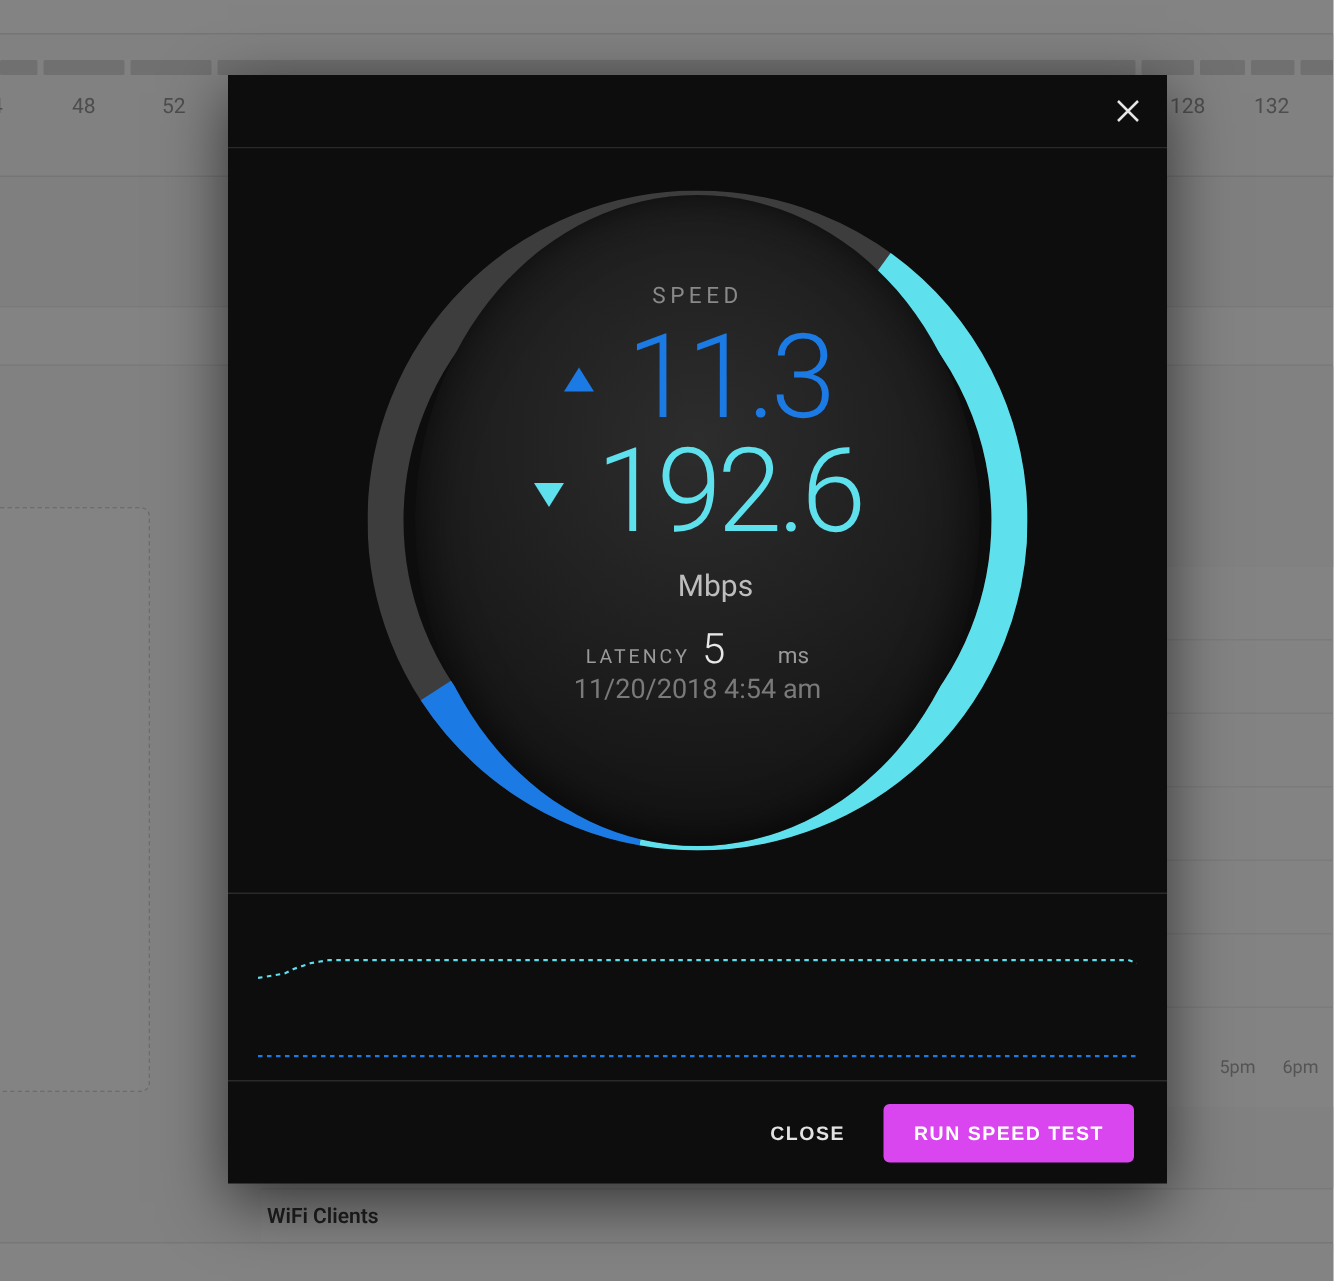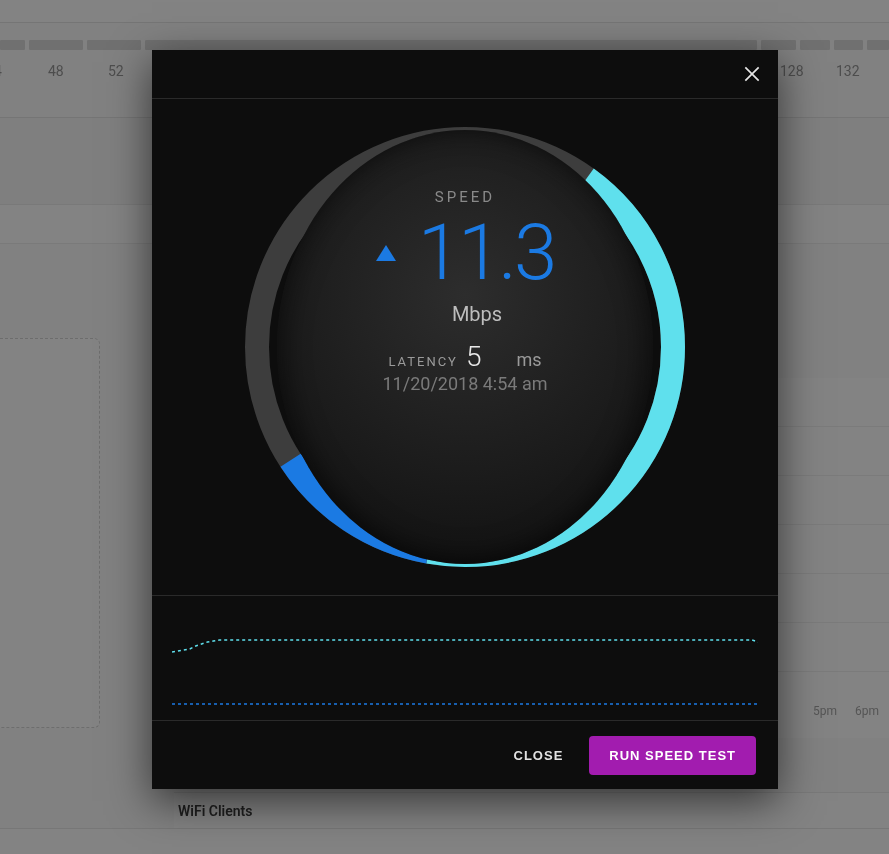--- a/index.html
+++ b/index.html
@@ -240,21 +240,21 @@
     color: #9a9a9a;
     font-size: 13px;
     justify-content: center;
   }
   .lat-row .lat-label { letter-spacing: 2px; }
   .lat-row .lat-val {
     color: #e8e8e8;
     font-size: 28px;
     font-weight: 300;
   }
-  .lat-row .lat-unit { font-size: 18px; margin-left: 27px; }
+  .lat-row .lat-unit { font-size: 15px; margin-left: 27px; }
 
   .timestamp {
     margin-top: 0;
     font-size: 18px;
     color: #7a7a7a;
   }
 
   .spark-section {
     height: 125px;
     border-bottom: 1px solid #2a2a2a;
@@ -276,21 +276,21 @@
     background: none;
     border: none;
     color: #e2e2e2;
     font-size: 13px;
     font-weight: 700;
     letter-spacing: 1px;
     cursor: pointer;
     padding: 10px 4px;
   }
   .btn-run {
-    background: #a21caf;
+    background: #d946ef;
     color: #fff;
     border: none;
     border-radius: 4px;
     font-size: 13px;
     font-weight: 700;
     letter-spacing: 1px;
     padding: 12px 20px;
     cursor: pointer;
   }
 </style>
@@ -359,20 +359,24 @@
         <circle cx="220" cy="220" r="208" fill="none" stroke="#1b7ae3" stroke-width="24" stroke-dasharray="170 1306" stroke-dashoffset="-690" transform="rotate(-90 220 220)"></circle>
       </svg>
       <div class="gauge-face">
         <div class="speed-label">SPEED</div>
 
         <div class="speed-row">
           <div class="arrow up"></div>
           <div class="num-upload">11.3</div>
         </div>
 
+        <div class="speed-row">
+          <div class="arrow down"></div>
+          <div class="num-download">192.6</div>
+        </div>
 
         <div class="unit">Mbps</div>
 
         <div class="lat-row">
           <span class="lat-label">LATENCY</span>
           <span class="lat-val">5</span>
           <span class="lat-unit">ms</span>
         </div>
 
         <div class="timestamp">11/20/2018 4:54 am</div>

